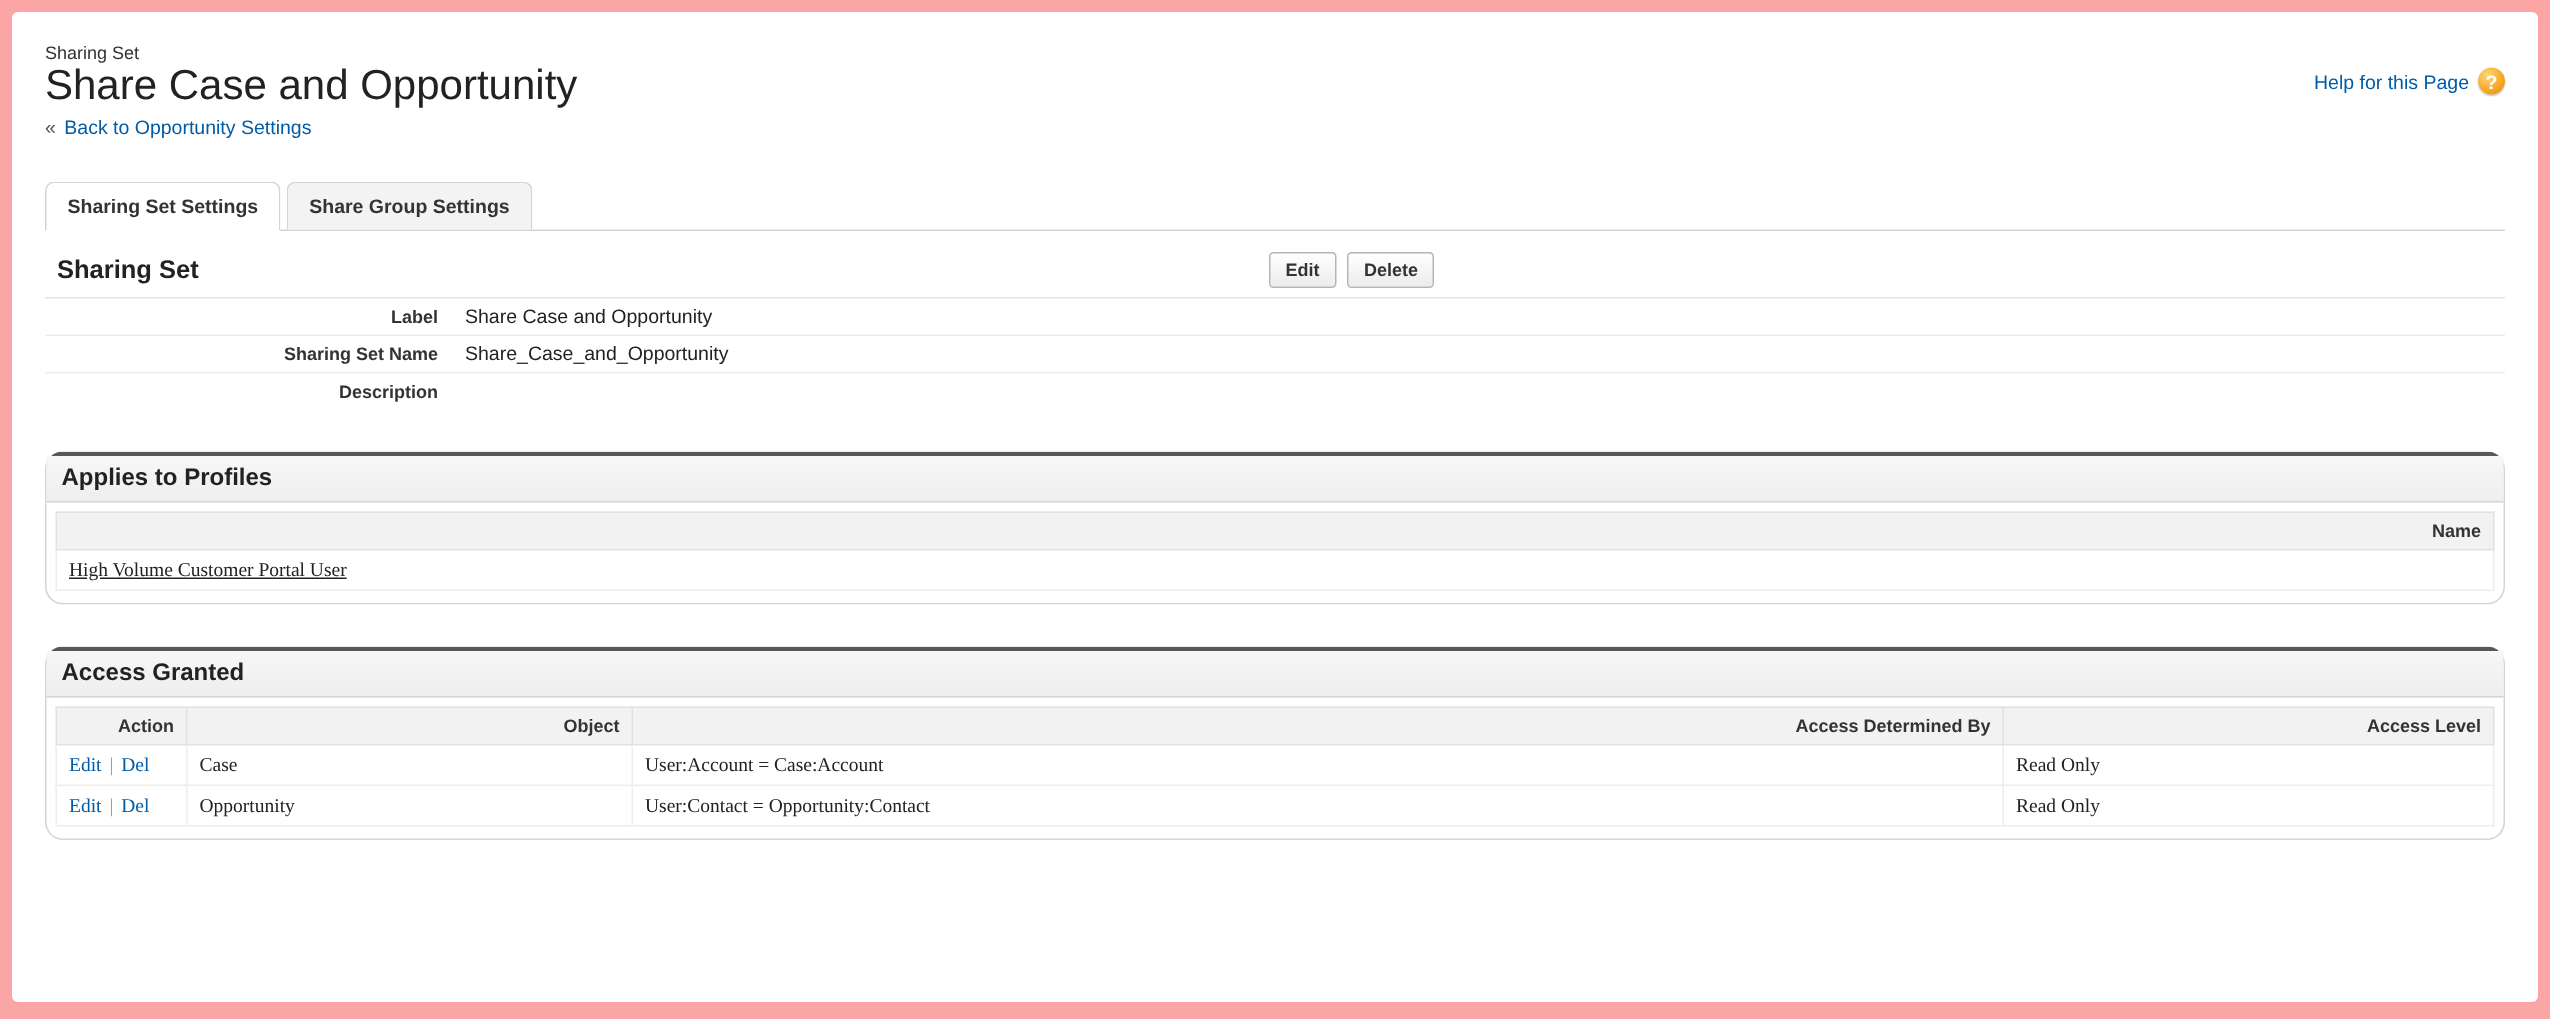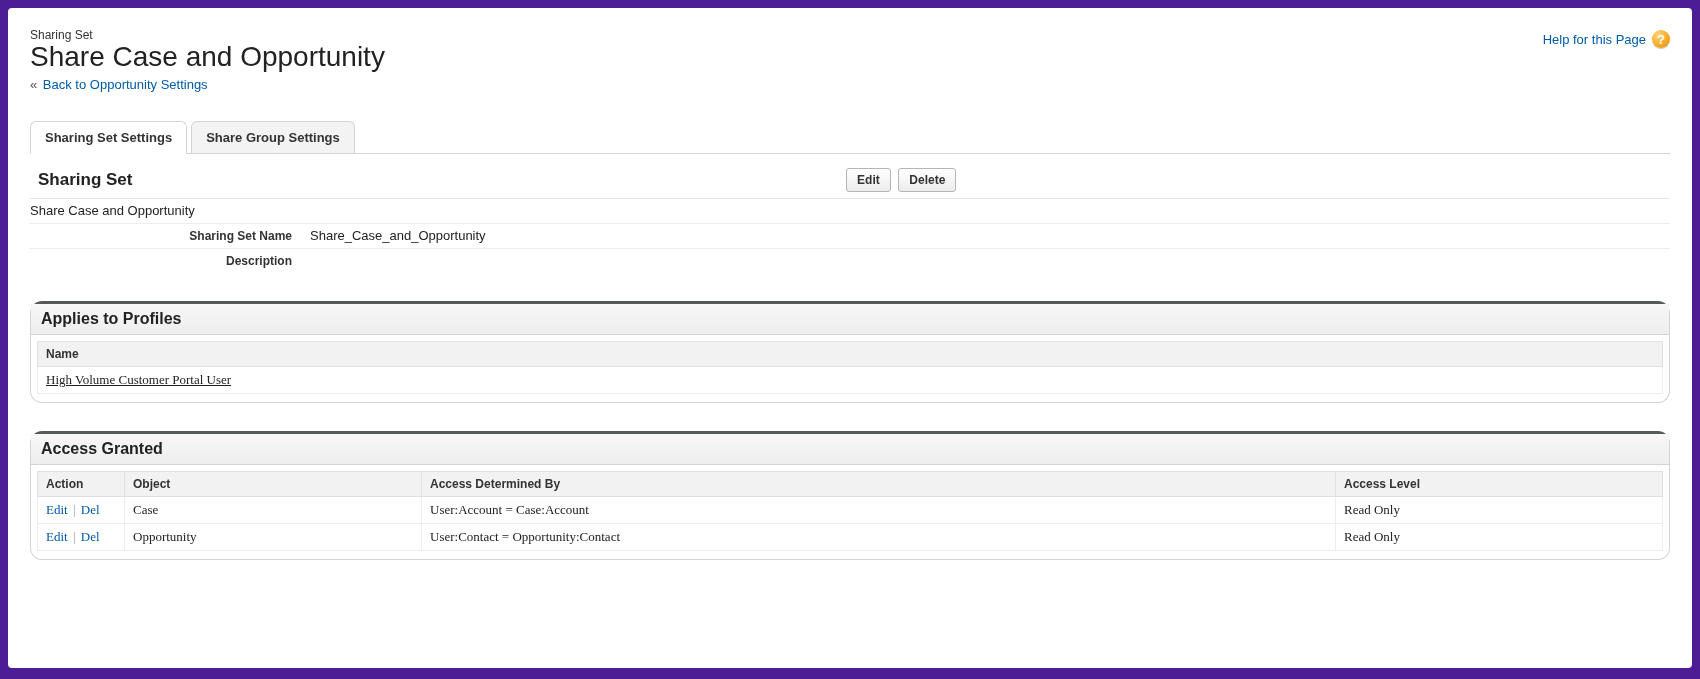--- a/index.html
+++ b/index.html
@@ -4,21 +4,21 @@
 <style>
   html, body {
     margin: 0;
     padding: 0;
     font-family: Arial, Helvetica, sans-serif;
     font-size: 13px;
     color: #222;
     background: #a8bdd6;
   }
   .app-frame {
-    background: #4c1d95;
+    background: #fca5a5;
     padding: 8px 8px 0 8px;
     min-height: 679px;
     box-sizing: border-box;
   }
   .white-panel {
     background: #fff;
     border-radius: 4px;
     min-height: 660px;
     padding: 20px 22px 30px 22px;
     box-sizing: border-box;
@@ -52,21 +52,21 @@
     color: #015ba7;
     text-decoration: none;
     cursor: pointer;
   }
   .help-link {
     font-size: 13px;
     color: #015ba7;
     display: flex;
     align-items: center;
     gap: 6px;
-    margin-top: 2px;
+    margin-top: 17px;
   }
   .help-icon {
     width: 18px;
     height: 18px;
     background: radial-gradient(circle at 35% 30%, #ffd77a 0%, #f5a623 60%, #e08e00 100%);
     border-radius: 50%;
     color: #fff;
     font-weight: bold;
     font-size: 13px;
     display: flex;
@@ -180,21 +180,21 @@
   }
   .related-body {
     padding: 6px 6px 8px 6px;
   }
   table.rel-table {
     width: 100%;
     border-collapse: collapse;
     font-size: 13px;
   }
   table.rel-table th {
-    text-align: left;
+    text-align: right;
     font-weight: bold;
     font-size: 12px;
     color: #333;
     background: #f2f2f2;
     border: 1px solid #e1e1e1;
     padding: 5px 8px;
   }
   table.rel-table td {
     border: 1px solid #ededed;
     padding: 5px 8px;
@@ -239,20 +239,21 @@
     <div class="section-title-row">
       <div class="section-title">Sharing Set</div>
       <div class="button-bar">
         <button class="sf-btn">Edit</button>
         <button class="sf-btn">Delete</button>
       </div>
     </div>
 
     <div class="detail-list">
       <div class="detail-row">
+        <div class="detail-label">Label</div>
         <div class="detail-value">Share Case and Opportunity</div>
       </div>
       <div class="detail-row">
         <div class="detail-label">Sharing Set Name</div>
         <div class="detail-value">Share_Case_and_Opportunity</div>
       </div>
       <div class="detail-row">
         <div class="detail-label">Description</div>
         <div class="detail-value"></div>
       </div>

